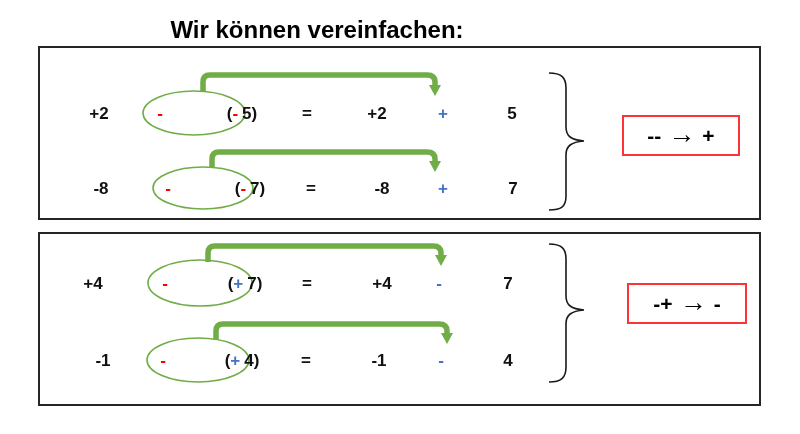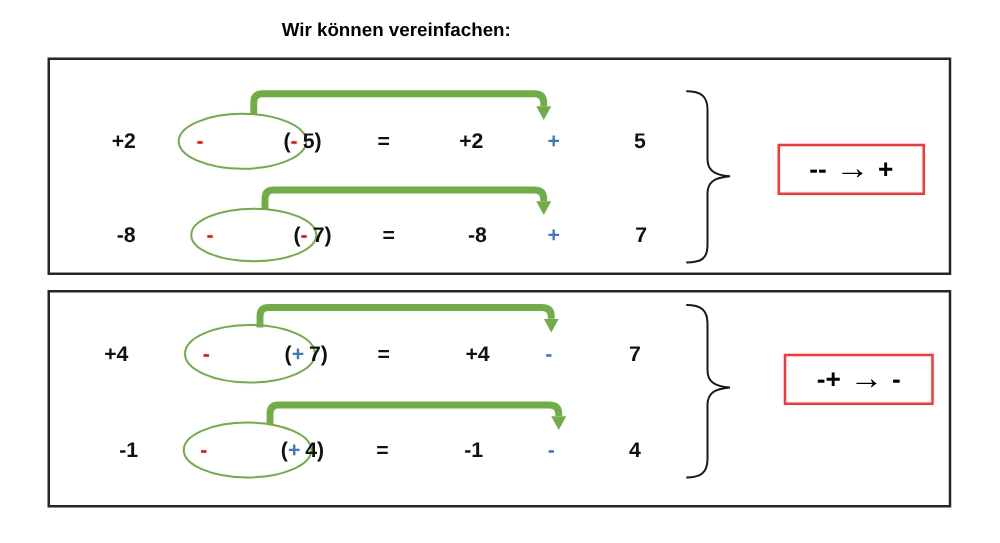--- a/index.html
+++ b/index.html
@@ -1,19 +1,19 @@
 <!DOCTYPE html>
 <html><head>
 <meta charset="utf-8">
 <style>
   html,body{margin:0;padding:0;background:#ffffff;}
   .stage{position:relative;width:800px;height:434px;background:#ffffff;overflow:hidden;
          font-family:"Liberation Sans",sans-serif;color:#111;}
   .title{position:absolute;left:317px;top:16px;transform:translateX(-50%);
-         font-size:15px;font-weight:bold;white-space:nowrap;color:#000;}
+         font-size:24px;font-weight:bold;white-space:nowrap;color:#000;}
   .panel{position:absolute;left:38px;width:723px;height:174px;border:2px solid #262626;background:#fff;box-sizing:border-box;}
   .panel-top{top:46px;}
   .panel-bottom{top:232px;}
   svg.overlay{position:absolute;left:0;top:0;width:800px;height:434px;pointer-events:none;}
   .tok{position:absolute;transform:translate(-50%,-50%);font-size:17px;font-weight:bold;
        white-space:nowrap;color:#111;line-height:1;}
   .red{color:#FF0000;}
   .blue{color:#4472C4;}
   .sp{margin-left:4px;}
   .rulebox{position:absolute;border:2px solid #FF3333;background:#fff;box-sizing:border-box;

